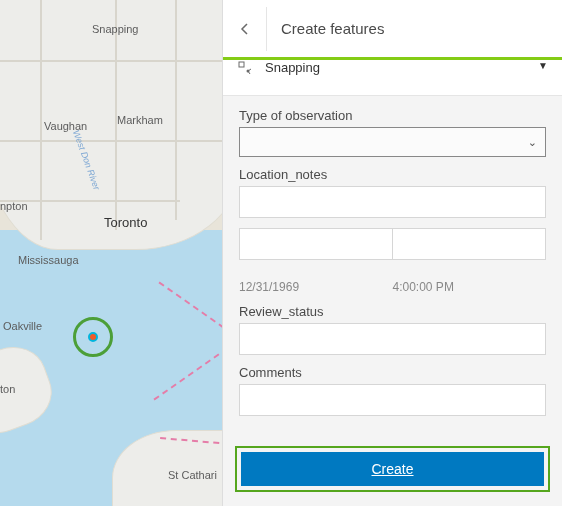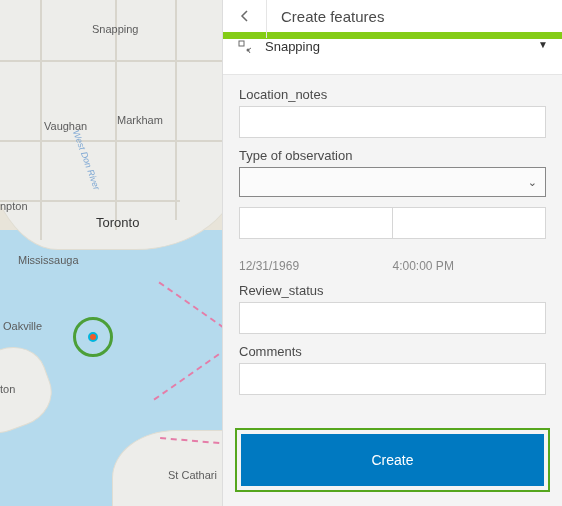--- a/index.html
+++ b/index.html
@@ -13,21 +13,21 @@
   .road { position: absolute; background: #d8d5cc; }
   .city { position: absolute; font-size: 11px; color: #5c5c5c; white-space: nowrap; }
   .city.big { font-size: 13px; color:#333; }
   .marker-ring { position:absolute; width:40px; height:40px; border:3px solid #4c9f38; border-radius:50%; left:73px; top:317px; }
   .marker-dot  { position:absolute; width:10px; height:10px; border-radius:50%; background:#f15a29; border:2px solid #00b6de; left:88px; top:332px; }
   .dashed-line { position:absolute; border-top:2px dashed #e57da8; }
   .river-label { position:absolute; font-size:9px; font-style:italic; color:#7fa8d4; transform:rotate(70deg); }
 
   
   .panel { width: 340px; height: 506px; background: #fff; border-left:1px solid #ddd; display:flex; flex-direction:column; }
-  .panel-header { height:39px; border-bottom:7px solid #84cc16; display:flex; align-items:center; }
+  .panel-header { height:60px; border-bottom:3px solid #84cc16; display:flex; align-items:center; }
   .back-btn { width:44px; height:44px; display:flex; align-items:center; justify-content:center; border-right:1px solid #e5e5e5; cursor:pointer; }
   .panel-title { padding-left:14px; font-size:15px; color:#4a4a4a; }
 
   .snapping-row { height:36px; border-bottom:1px solid #e5e5e5; display:flex; align-items:flex-start; padding:0 14px; cursor:pointer; }
   .snap-icon { width:18px; margin-right:10px; display:flex; }
   .snap-label { flex:1; font-size:13px; }
   .snap-caret { font-size:10px; }
 
   .form-area { flex:1; background:#f4f4f4; padding:12px 16px 12px 16px; overflow:auto; }
   .field { margin-bottom:10px; }
@@ -36,21 +36,21 @@
   .select-input { width:100%; height:30px; background:#fbfbfb; border:1px solid #888; padding:0 8px; display:flex; align-items:center; justify-content:flex-end; cursor:pointer; }
   .select-caret { font-size:11px; color:#555; }
   .date-row { display:flex; gap:0; }
   .date-row .text-input { border-radius:0; }
   .date-row .text-input:first-child { border-right:none; }
   .hint-row { display:flex; margin-top:20px; }
   .hint-row span { flex:1; font-size:12px; color:#888; }
 
   .footer { padding:8px 12px 14px 12px; background:#f4f4f4; }
   .create-wrap { border:2px solid #55a61d; padding:4px; }
-  .create-btn { width:100%; height:52px; background:#0079c1; color:#fff; border:none; font-size:14px; cursor:pointer; }
+  .create-btn { width:100%; height:34px; background:#0079c1; color:#fff; border:none; font-size:14px; cursor:pointer;text-decoration:underline; }
 
   svg { display:block; }
 </style>
 </head>
 <body>
 
 <div class="app">
 
   <div class="map">
 
@@ -69,21 +69,21 @@
 
     <div class="dashed-line" style="left:145px; top:370px; width:100px; transform:rotate(-35deg);"></div>
     <div class="dashed-line" style="left:150px; top:310px; width:100px; transform:rotate(35deg);"></div>
     <div class="dashed-line" style="left:160px; top:440px; width:70px; transform:rotate(5deg);"></div>
 
     <div class="river-label" style="left:55px; top:155px;">West Don River</div>
 
     <span class="city" style="left:92px; top:23px;">Snapping</span>
     <span class="city" style="left:44px; top:120px;">Vaughan</span>
     <span class="city" style="left:117px; top:114px;">Markham</span>
-    <span class="city big" style="left:96px; top:215px;text-align:center;">Toronto</span>
+    <span class="city big" style="left:104px; top:215px;text-align:center;">Toronto</span>
     <span class="city" style="left:6px; top:254px;margin-left:12px;">Mississauga</span>
     <span class="city" style="left:3px; top:320px;">Oakville</span>
     <span class="city" style="left:0; top:200px;">npton</span>
     <span class="city" style="left:0; top:383px;">ton</span>
     <span class="city" style="left:168px; top:469px;">St Cathari</span>
 
     <div class="marker-ring"></div>
     <div class="marker-dot"></div>
   </div>
 
@@ -105,29 +105,29 @@
             <path d="M11 11 l3 -2 M11 11 l2 3" stroke="#6a6a6a"></path>
           </svg>
       </span>
       <span class="snap-label">Snapping</span>
       <span class="snap-caret">▼</span>
     </div>
 
     <div class="form-area">
 
       <div class="field">
-        <label class="field-label">Location_notes</label>
-        <input class="text-input" type="text" style="">
-      </div>
-
-      <div class="field">
         <label class="field-label">Type of observation</label>
         <div class="select-input">
           <span class="select-caret">⌄</span>
         </div>
+      </div>
+
+      <div class="field">
+        <label class="field-label">Location_notes</label>
+        <input class="text-input" type="text" style="">
       </div>
 
       <div class="field">
         <div class="date-row">
           <input class="text-input" type="text" style="">
           <input class="text-input" type="text" style="">
         </div>
         <div class="hint-row">
           <span>12/31/1969</span>
           <span>4:00:00 PM</span>

